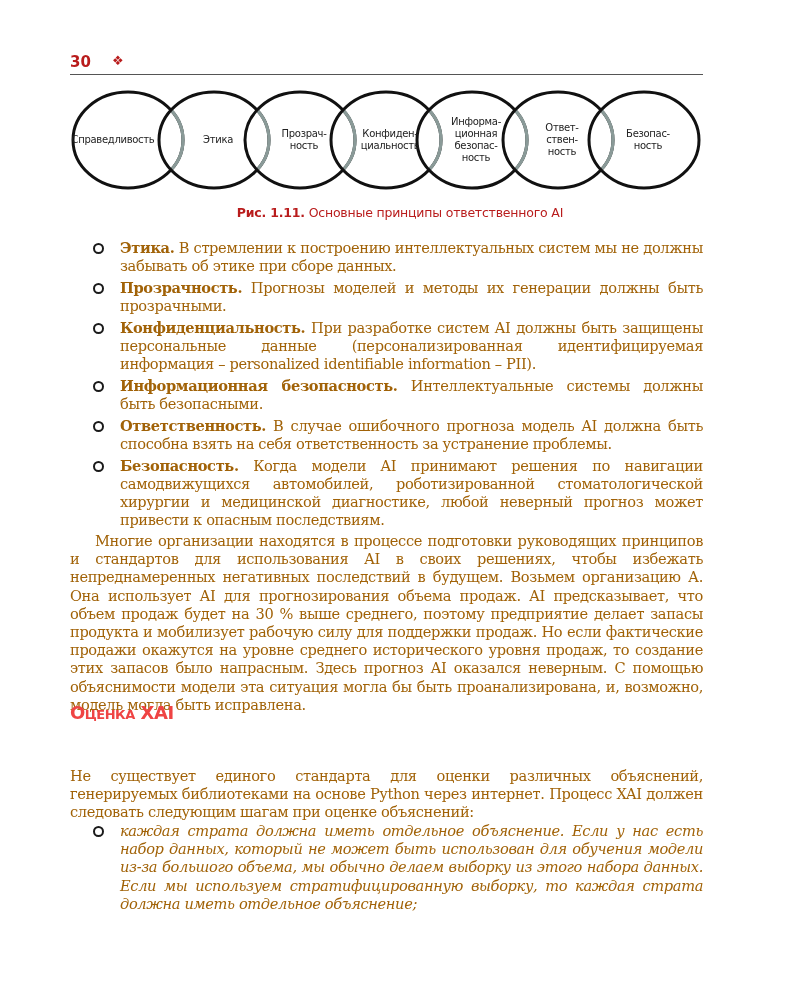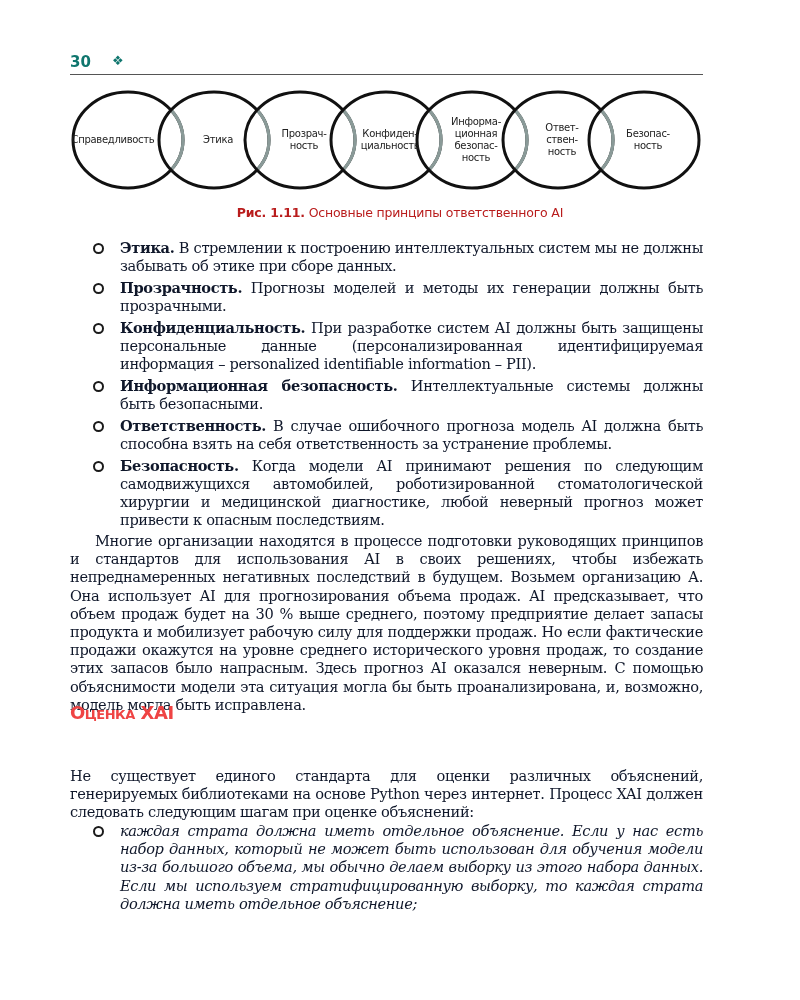--- a/index.html
+++ b/index.html
@@ -1,20 +1,20 @@
 <!DOCTYPE html>
 <html><head>
   <meta charset="utf-8">
   <style>
     html, body { margin: 0; padding: 0; background: #ffffff; }
     body { width: 800px; height: 1000px; position: relative; overflow: hidden; color: #1a1a1a; }
 
     .running-head {
       position: absolute; left: 70px; top: 52px; width: 633px; height: 22px;
-      font-family: "DejaVu Sans", sans-serif; font-size: 14px; color: #0f766e;
+      font-family: "DejaVu Sans", sans-serif; font-size: 14px; color: #b91c1c;
       border-bottom: 1.5px solid #555;
     }
     .running-head .pnum { font-weight: bold; font-size: 15px; position: absolute; left: 0; top: 1px; }
     .running-head .orn { position: absolute; left: 42px; top: 1px; font-size: 13px; }
     .running-head .chap { position: absolute; left: 72px; top: 1px; letter-spacing: -0.2px; }
 
     .figure { position: absolute; left: 70px; top: 86px; width: 640px; height: 110px; }
     .figure svg { position: absolute; left: 0; top: 0; }
     .circle-label {
       position: absolute; font-family: "DejaVu Sans", sans-serif; font-size: 10px;
@@ -23,21 +23,21 @@
     }
 
     .caption {
       position: absolute; left: 0; width: 800px; top: 205px; text-align: center;
       font-family: "DejaVu Sans", sans-serif; font-size: 12.5px; color: #b91c1c; letter-spacing: -0.2px;
     }
     .caption b { font-weight: bold; }
 
     .body-text {
       font-family: "DejaVu Serif", "Liberation Serif", serif; font-size: 14.6px; line-height: 18.2px;
-      text-align: justify; color: #0f172a; letter-spacing: -0.35px;
+      text-align: justify; color: #a16207; letter-spacing: -0.35px;
     }
     .bullets { position: absolute; left: 70px; top: 239px; width: 633px; }
     .bullet-item { position: relative; padding-left: 50px; margin-bottom: 3.5px; }
     .bullet-item .bmark {
       position: absolute; left: 23px; top: 4px; width: 7px; height: 7px;
       border: 2.2px solid #1a1a1a; border-radius: 50%;
     }
     .bullet-item .term { font-weight: bold; }
 
     .para { position: absolute; left: 70px; top: 532px; width: 633px; text-indent: 25px; }
@@ -118,21 +118,21 @@
   <b>Рис. 1.11.</b>
   <span>Основные принципы ответственного AI</span>
 </div>
 
 <div class="bullets body-text">
   <div class="bullet-item"><span class="bmark"></span><span class="term">Этика.</span> <span>В стремлении к построению интеллектуальных систем мы не должны забывать об этике при сборе данных.</span></div>
   <div class="bullet-item"><span class="bmark"></span><span class="term">Прозрачность.</span> <span>Прогнозы моделей и методы их генерации должны быть прозрачными.</span></div>
   <div class="bullet-item"><span class="bmark"></span><span class="term">Конфиденциальность.</span> <span>При разработке систем AI должны быть защищены персональные данные (персонализированная идентифицируемая информация – personalized identifiable information – PII).</span></div>
   <div class="bullet-item"><span class="bmark"></span><span class="term">Информационная безопасность.</span> <span>Интеллектуальные системы должны быть безопасными.</span></div>
   <div class="bullet-item"><span class="bmark"></span><span class="term">Ответственность.</span> <span>В случае ошибочного прогноза модель AI должна быть способна взять на себя ответственность за устранение проблемы.</span></div>
-  <div class="bullet-item"><span class="bmark"></span><span class="term">Безопасность.</span> <span>Когда модели AI принимают решения по следующим самодвижущихся автомобилей, роботизированной стоматологической хирургии и медицинской диагностике, любой неверный прогноз может привести к опасным последствиям.</span></div>
+  <div class="bullet-item"><span class="bmark"></span><span class="term">Безопасность.</span> <span>Когда модели AI принимают решения по навигации самодвижущихся автомобилей, роботизированной стоматологической хирургии и медицинской диагностике, любой неверный прогноз может привести к опасным последствиям.</span></div>
 </div>
 
 <p class="para body-text" style="margin:0">Многие организации находятся в процессе подготовки руководящих принципов и стандартов для использования AI в своих решениях, чтобы избежать непреднамеренных негативных последствий в будущем. Возьмем организацию А. Она использует AI для прогнозирования объема продаж. AI предсказывает, что объем продаж будет на 30 % выше среднего, поэтому предприятие делает запасы продукта и мобилизует рабочую силу для поддержки продаж. Но если фактические продажи окажутся на уровне среднего исторического уровня продаж, то создание этих запасов было напрасным. Здесь прогноз AI оказался неверным. С помощью объяснимости модели эта ситуация могла бы быть проанализирована, и, возможно, модель могла быть исправлена.</p>
 
 <h2 class="heading" style="margin:0">Оценка XAI</h2>
 
 <p class="para2 body-text" style="margin:0">Не существует единого стандарта для оценки различных объяснений, генерируемых библиотеками на основе Python через интернет. Процесс XAI должен следовать следующим шагам при оценке объяснений:</p>
 
 <div class="bullets2 body-text">
   <div class="bullet-item"><span class="bmark"></span><span>каждая страта должна иметь отдельное объяснение. Если у нас есть набор данных, который не может быть использован для обучения модели из-за большого объема, мы обычно делаем выборку из этого набора данных. Если мы используем стратифицированную выборку, то каждая страта должна иметь отдельное объяснение;</span></div>

